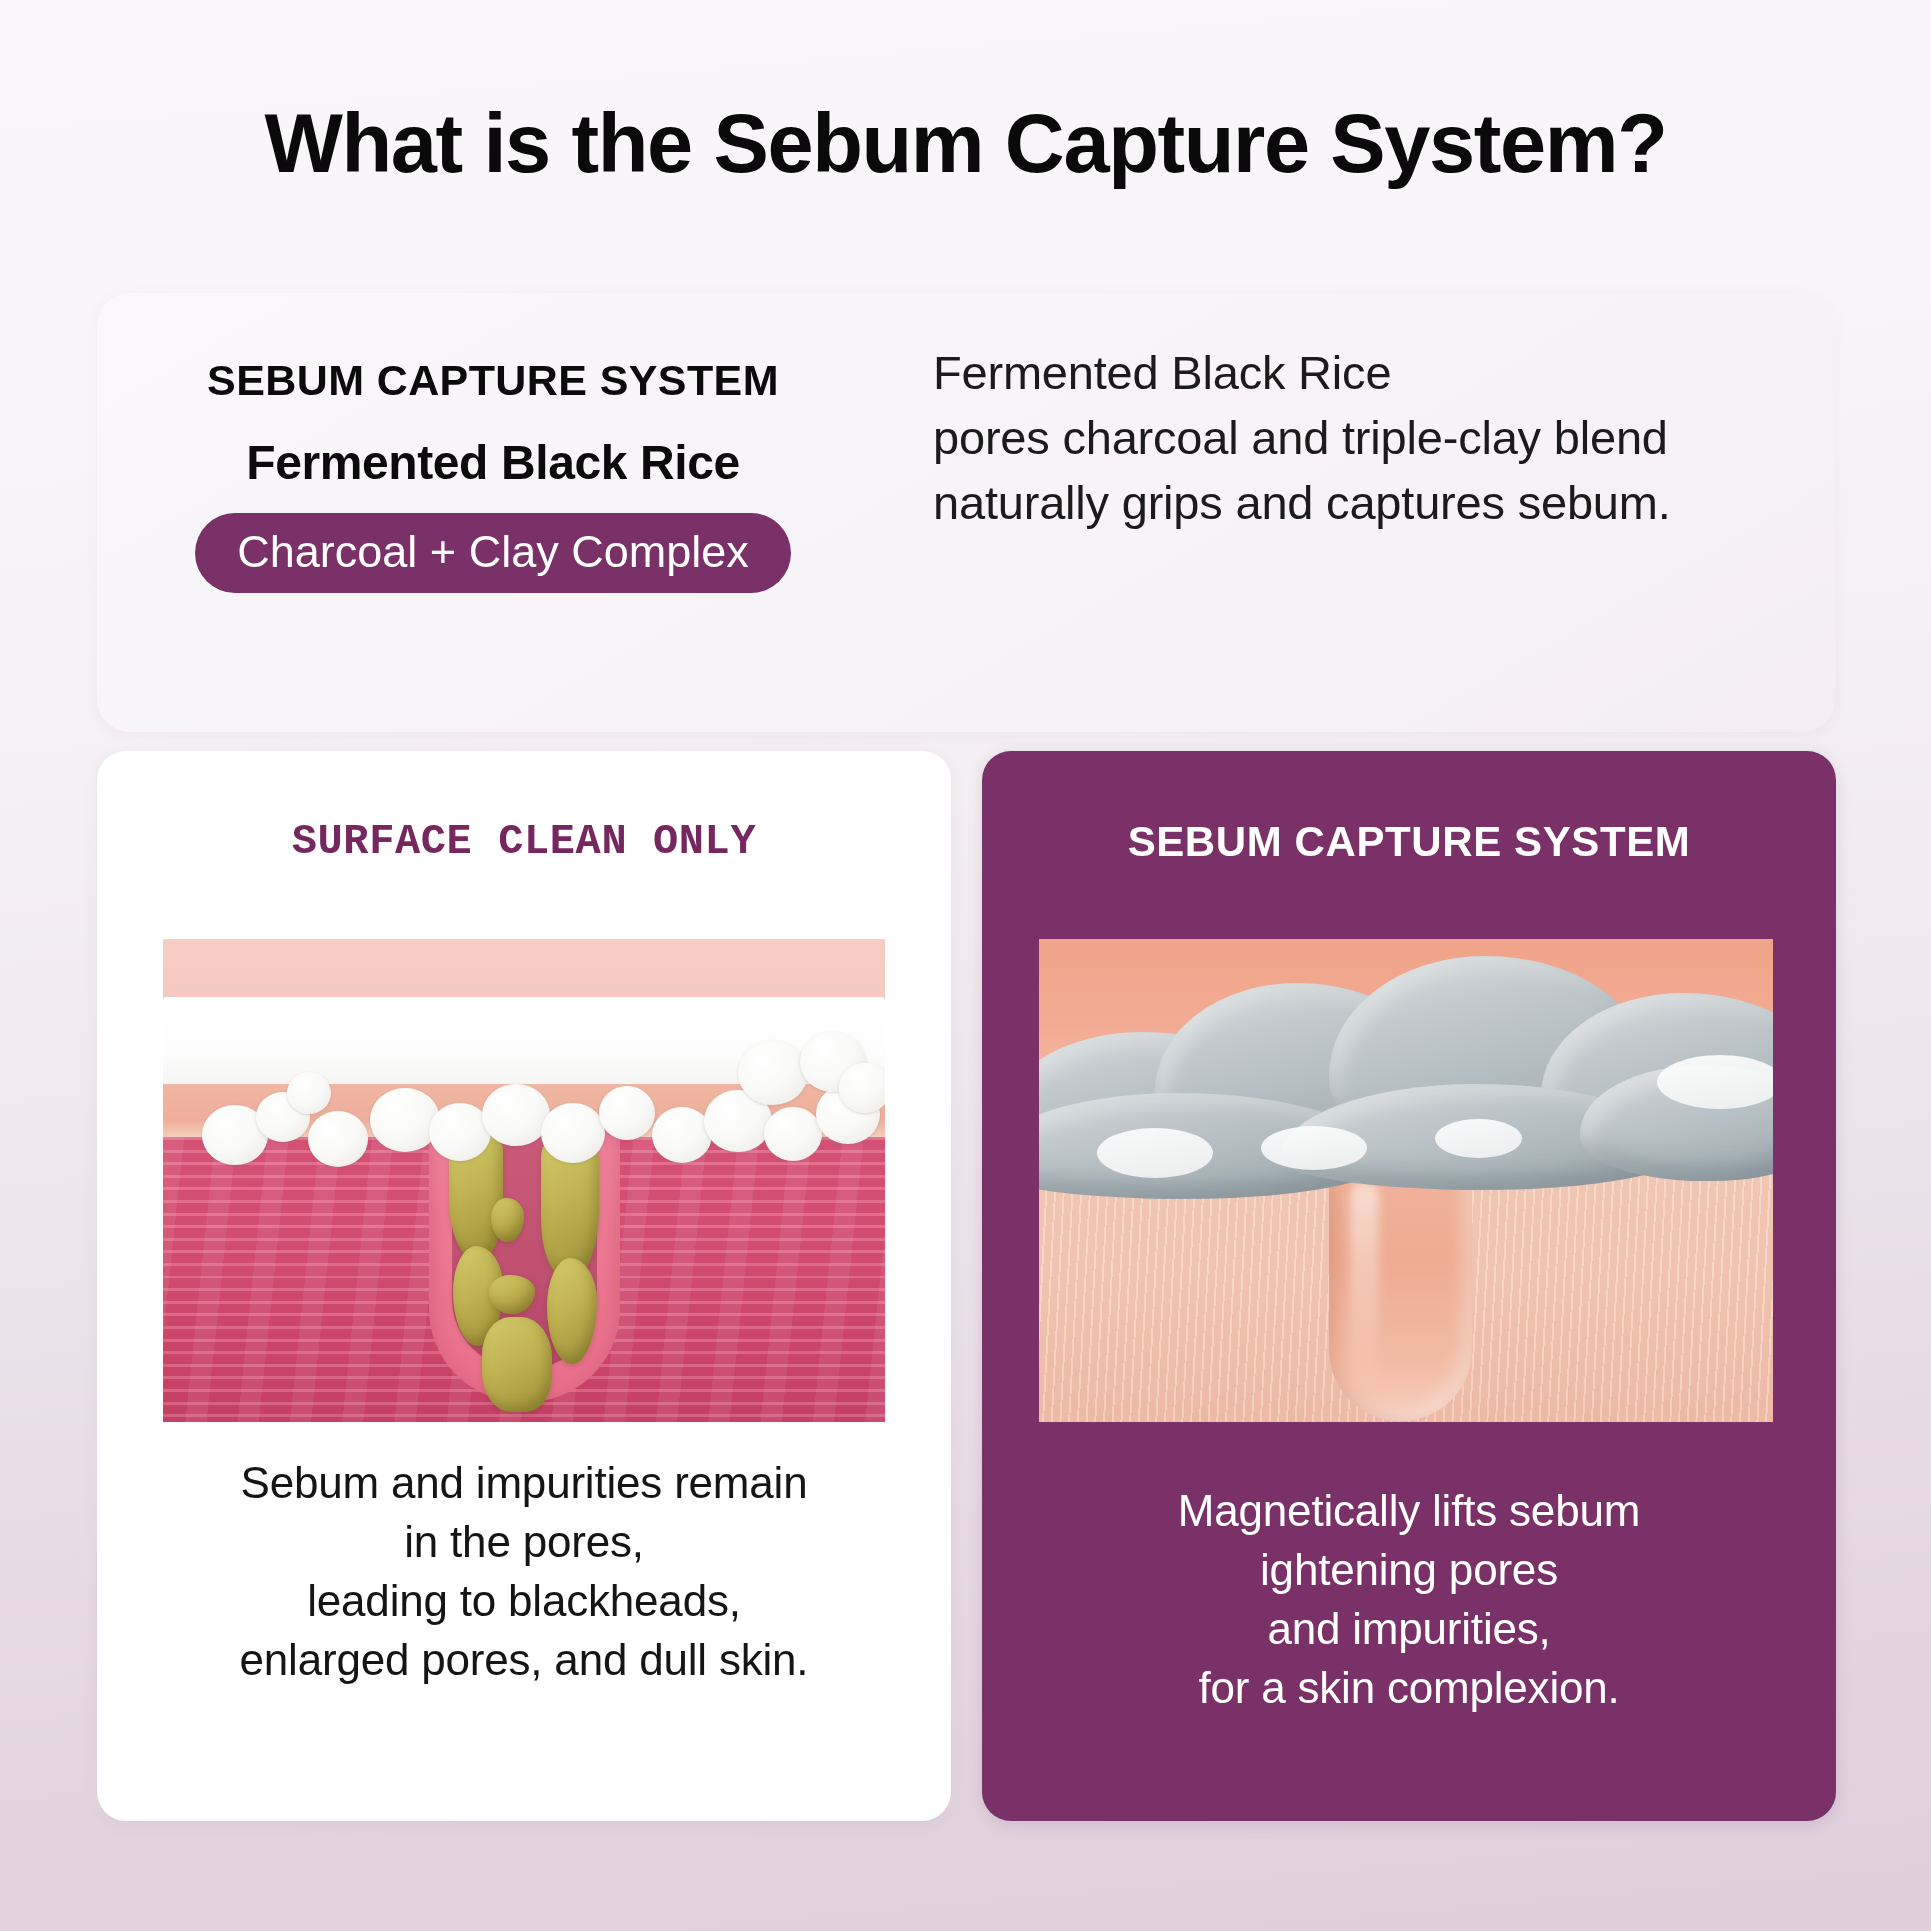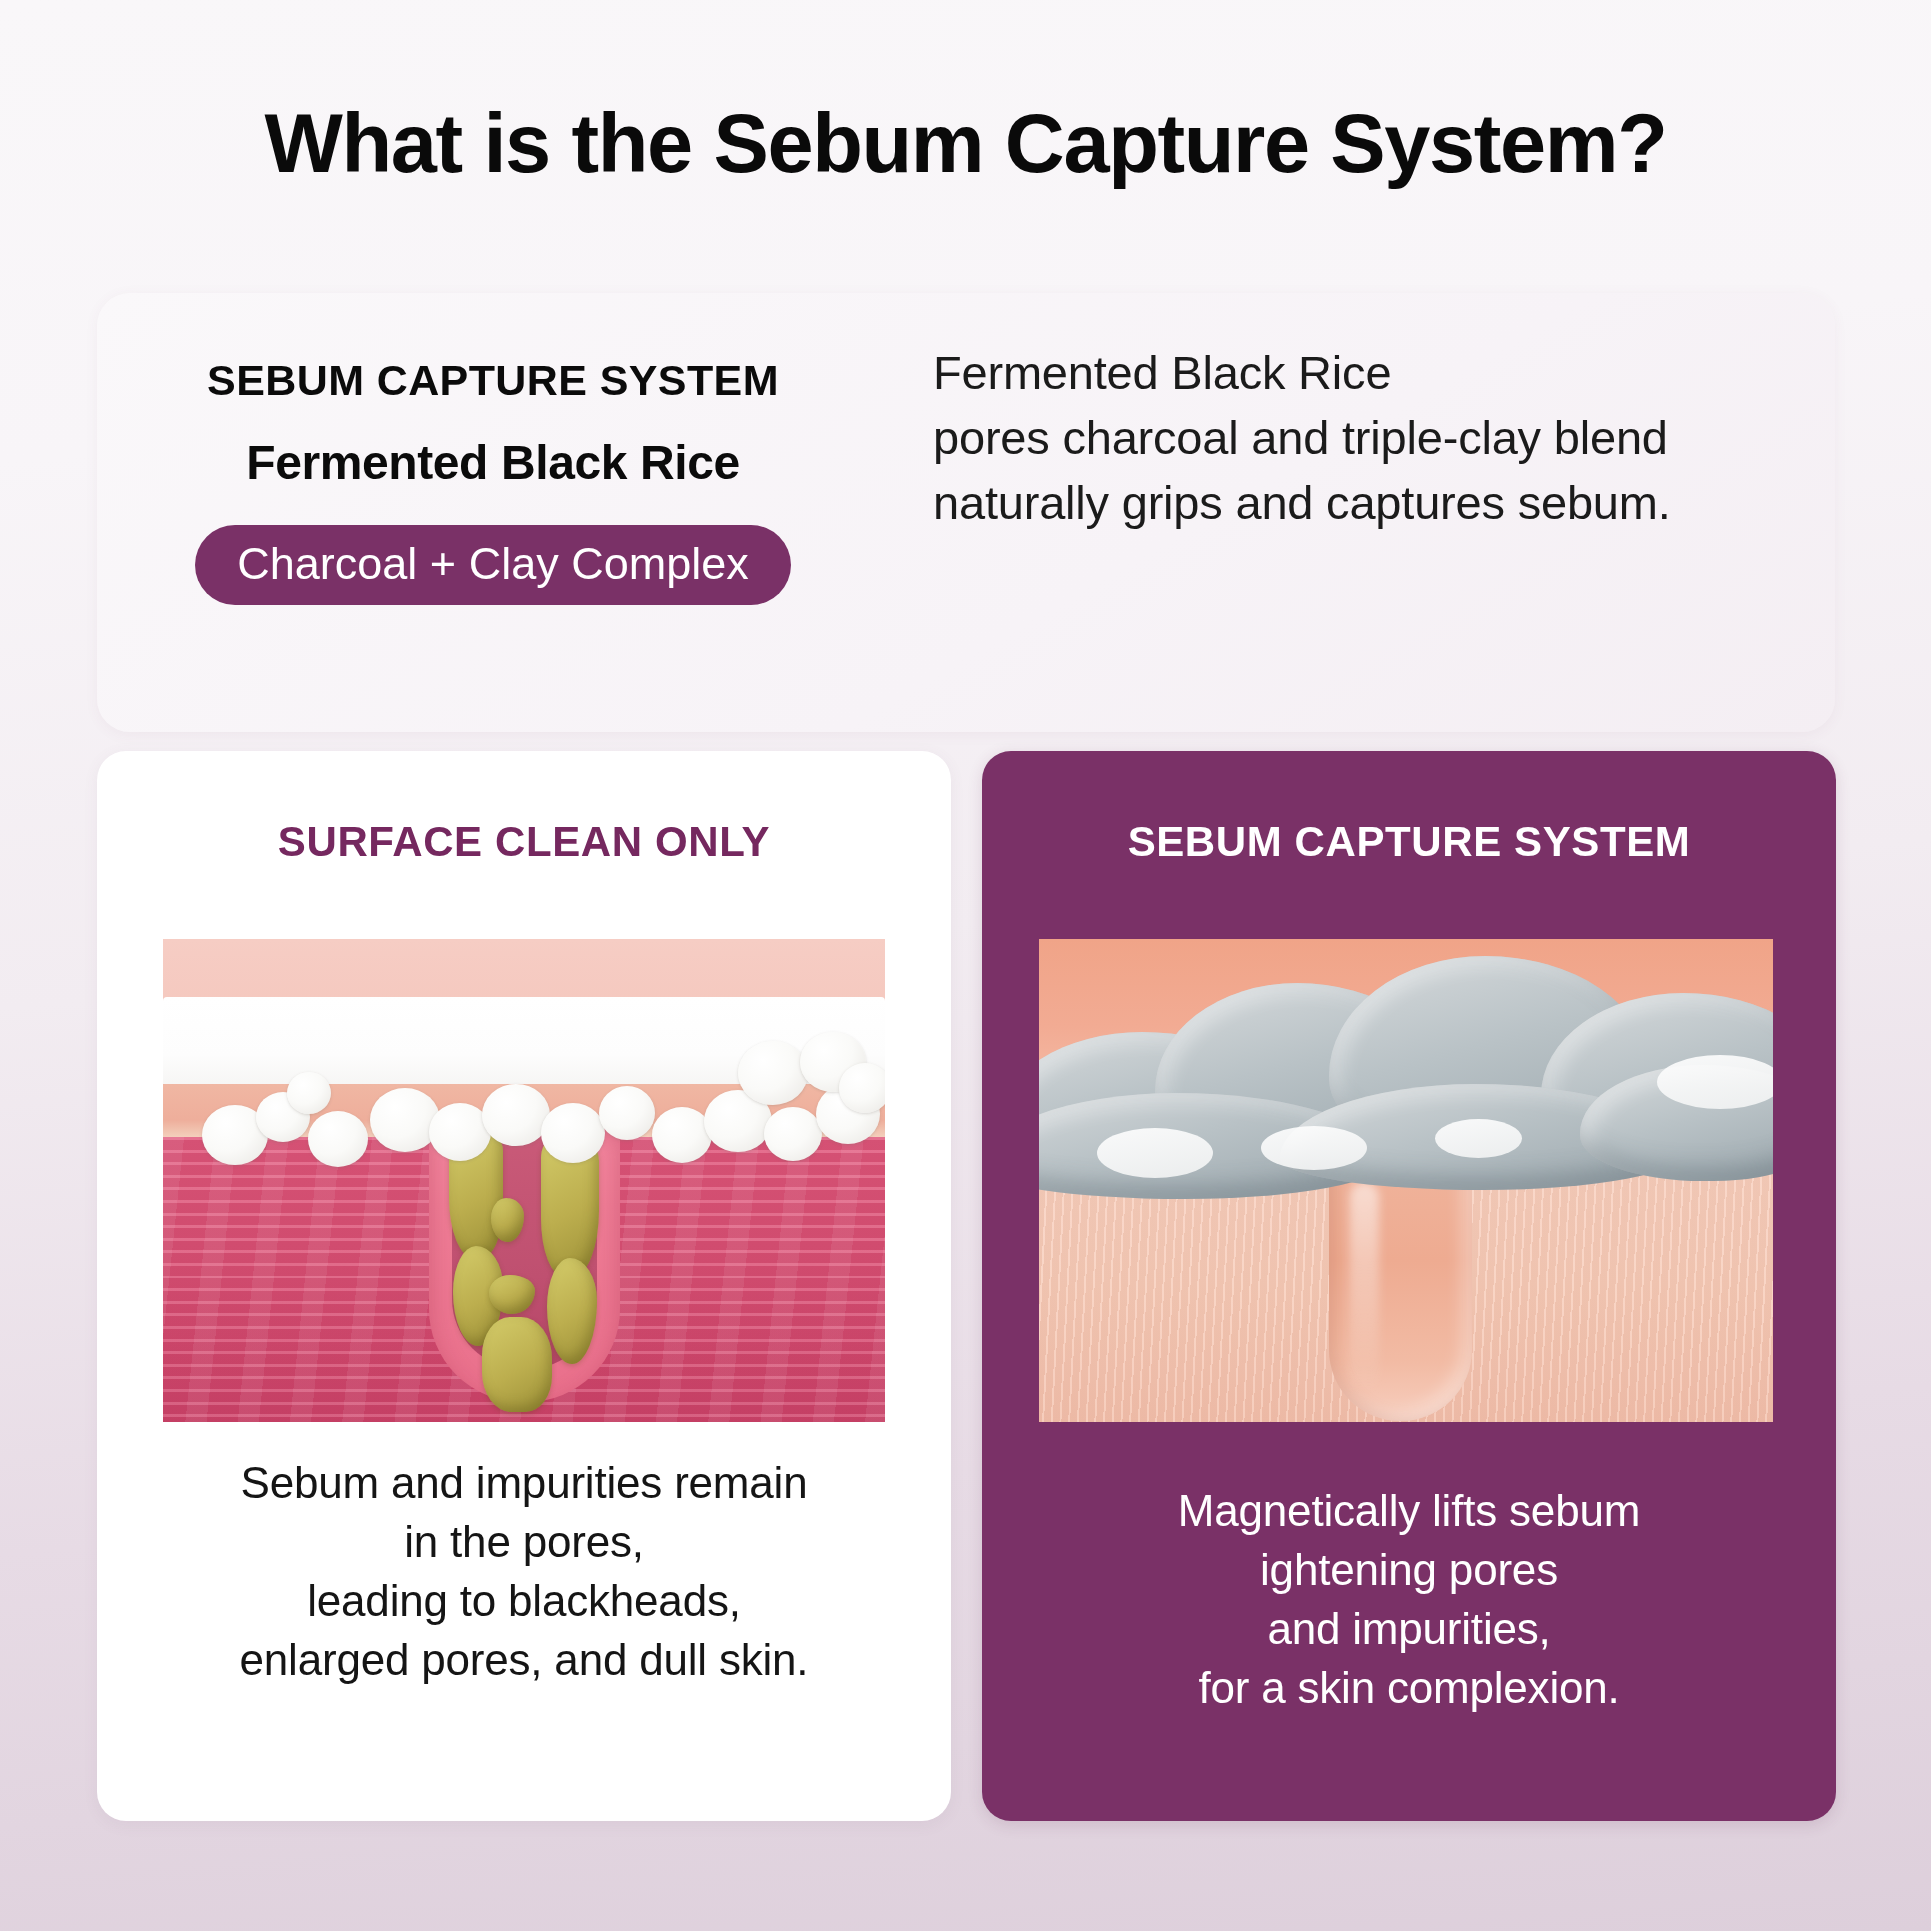--- a/index.html
+++ b/index.html
@@ -34,21 +34,21 @@
   .sys-kicker{
     font-size:43px; font-weight:bold; color:#0b0b0b;
     letter-spacing:0.4px; line-height:1; white-space:nowrap;
   }
   .sys-title{
     margin-top:37px;
     font-size:48px; font-weight:bold; color:#0b0b0b;
     letter-spacing:-0.4px; line-height:1; white-space:nowrap;
   }
   .badge{
-    margin-top:38px;
+    margin-top:26px;
     background:#7a3167; color:#ffffff;
     border-radius:965px;
     padding:14.5px 42px 18.3px 42px;
     font-size:45px; font-weight:400; line-height:1.05;
     white-space:nowrap;
   }
   .top-right{
     position:absolute; left:836px; top:48px; width:888px;
   }
   .top-right p{
@@ -70,21 +70,21 @@
     left:982px;
     background:#7a3167;
     box-shadow:0 3.9px 15.4px rgba(90,45,80,0.14);
   }
   .cmp-head{
     position:absolute; left:0; top:70px; width:100%;
     text-align:center;
     font-size:42px; font-weight:bold; letter-spacing:0.6px;
     line-height:1; white-space:nowrap;
   }
-  .cmp-left .cmp-head{ color:#75285f; }
+  .cmp-left .cmp-head{ color:#75285f;font-family:Liberation Mono, monospace; }
   .cmp-right .cmp-head{ color:#ffffff; }
 
   .fig{
     position:absolute; left:66px; top:188px;
     width:722px; height:483px;
     overflow:hidden;
     background:#f2b2a3;
   }
   .cmp-right .fig{ left:57px; width:734px; }
 

